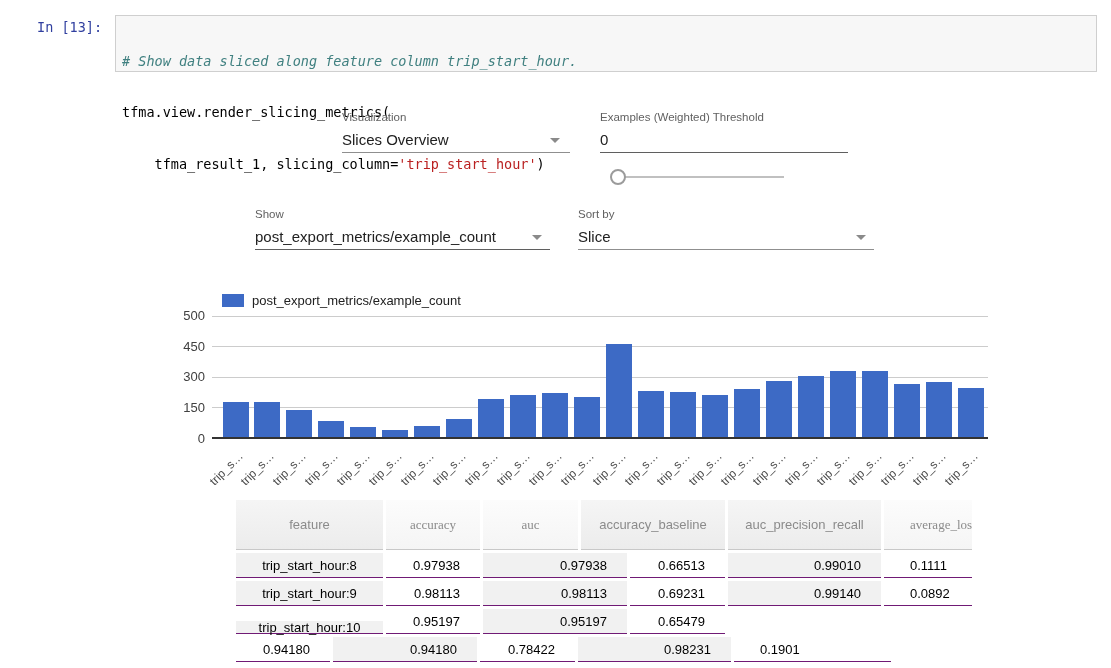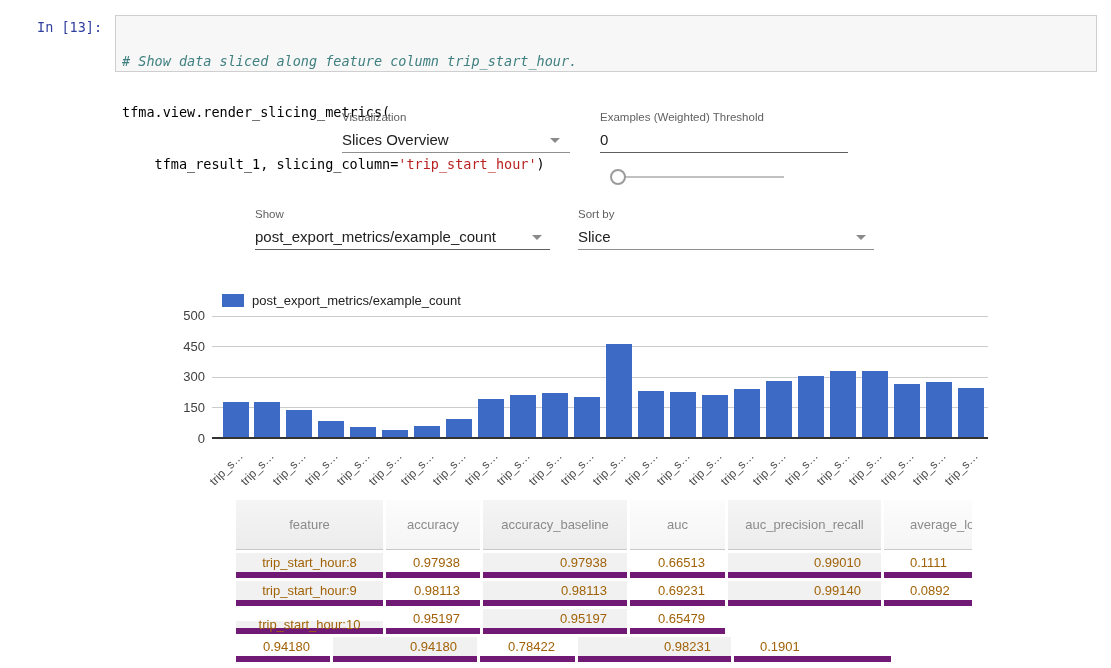--- a/index.html
+++ b/index.html
@@ -38,23 +38,23 @@
   .xtick{position:absolute;width:75px;height:15px;text-align:right;font-size:12px;color:#4a4a4a;
          transform:rotate(-45deg);transform-origin:100% 0%;white-space:nowrap;}
 
   
   #table-wrap{position:absolute;left:236px;top:500px;width:736px;height:168px;overflow:hidden;}
   .t-row{display:flex;gap:3px;}
   .t-head{height:50px;}
   .t-body{height:25px;margin-top:3px;}
   .t-cell{box-sizing:border-box;flex:none;display:flex;align-items:center;font-size:13px;}
   .t-head .t-cell{color:#8b8b8b;border-bottom:1px solid #c8c8c8;}
-  .t-body .t-cell{color:#a16207;border-bottom:6px solid #701a75;}
+  .t-body .t-cell{color:#000000;border-bottom:1px solid #701a75;}
   .shade-h{background:linear-gradient(#f5f5f5,#ececec);text-align:center;}
-  .plain-h{background:linear-gradient(#fcfcfc,#f5f5f5);}
+  .plain-h{background:linear-gradient(#fcfcfc,#f5f5f5);font-family:Liberation Serif, serif;}
   .shade-b{background:#f1f1f1;}
   .plain-b{background:#ffffff;}
   .al-center{justify-content:center;}
   .al-right{justify-content:flex-end;padding-right:20px;}
   .al-left{justify-content:flex-start;padding-left:26px;}
 </style>
 </head>
 <body>
 
 <div id="page">
@@ -120,22 +120,22 @@
       <div class="bar" style="left: 650.1px; bottom: 0px; width: 26px; height: 68px; background: rgb(61, 106, 197);"></div>
       <div class="bar" style="left: 682.08px; bottom: 0px; width: 26px; height: 55px; background: rgb(61, 106, 197);"></div>
       <div class="bar" style="left: 714.06px; bottom: 0px; width: 26px; height: 57px; background: rgb(61, 106, 197);"></div>
       <div class="bar" style="left: 746.04px; bottom: 0px; width: 26px; height: 51px; background: rgb(61, 106, 197);"></div>
     </div>
 
   <div id="table-wrap">
     <div class="t-row t-head">
         <div class="t-cell shade-h al-center" style="width: 147px;">feature</div>
         <div class="t-cell plain-h al-center" style="width: 94px;">accuracy</div>
+        <div class="t-cell plain-h al-center" style="width: 95px;">auc</div>
         <div class="t-cell shade-h al-center" style="width: 144px;">accuracy_baseline</div>
-        <div class="t-cell plain-h al-center" style="width: 95px;">auc</div>
         <div class="t-cell shade-h al-center" style="width: 153px;">auc_precision_recall</div>
         <div class="t-cell plain-h al-left" style="width: 157px;">average_loss</div>
       </div>
   <div class="t-row t-body">
         <div class="t-cell shade-b al-center" style="width: 147px;">trip_start_hour:8</div>
         <div class="t-cell plain-b al-right" style="width: 94px;">0.97938</div>
         <div class="t-cell shade-b al-right" style="width: 144px;">0.97938</div>
         <div class="t-cell plain-b al-right" style="width: 95px;">0.66513</div>
         <div class="t-cell shade-b al-right" style="width: 153px;">0.99010</div>
         <div class="t-cell plain-b al-left" style="width: 157px;">0.1111</div>

